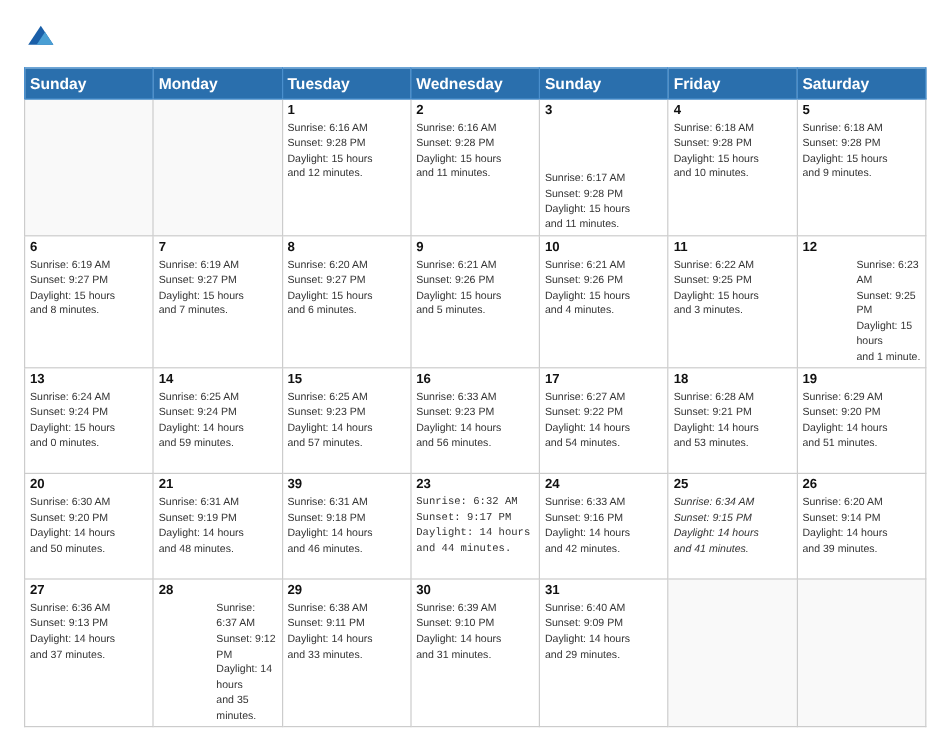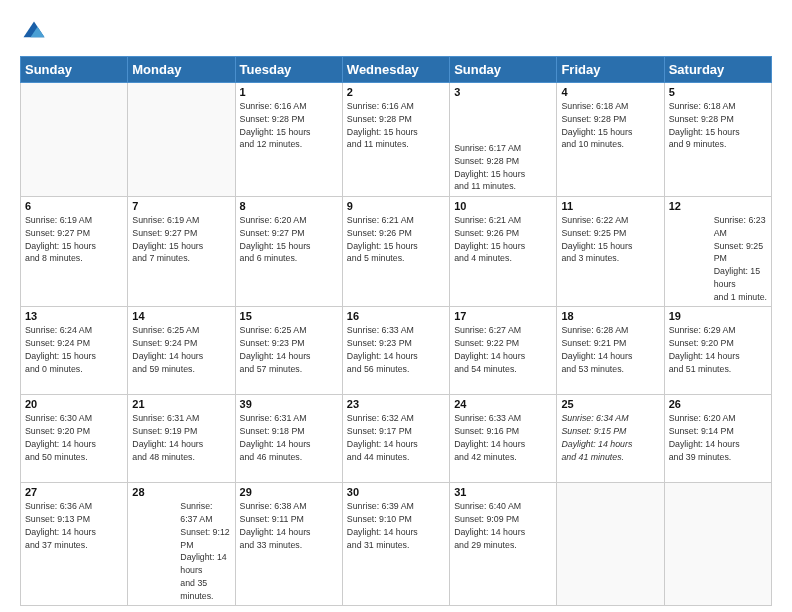--- a/index.html
+++ b/index.html
@@ -296,21 +296,21 @@
           </td>
           <td>
             <span class="day-number">39</span>
             <div class="day-info" style="white-space: pre-line;">Sunrise: 6:31 AM
 Sunset: 9:18 PM
 Daylight: 14 hours
 and 46 minutes.</div>
           </td>
           <td>
             <span class="day-number">23</span>
-            <div class="day-info" style="white-space: pre-line;">Sunrise: 6:32 AM
+            <div class="day-info" style="white-space: pre-line; font-family: Liberation Mono, monospace;">Sunrise: 6:32 AM
 Sunset: 9:17 PM
 Daylight: 14 hours
 and 44 minutes.</div>
           </td>
           <td>
             <span class="day-number">24</span>
             <div class="day-info" style="white-space: pre-line;">Sunrise: 6:33 AM
 Sunset: 9:16 PM
 Daylight: 14 hours
 and 42 minutes.</div>

